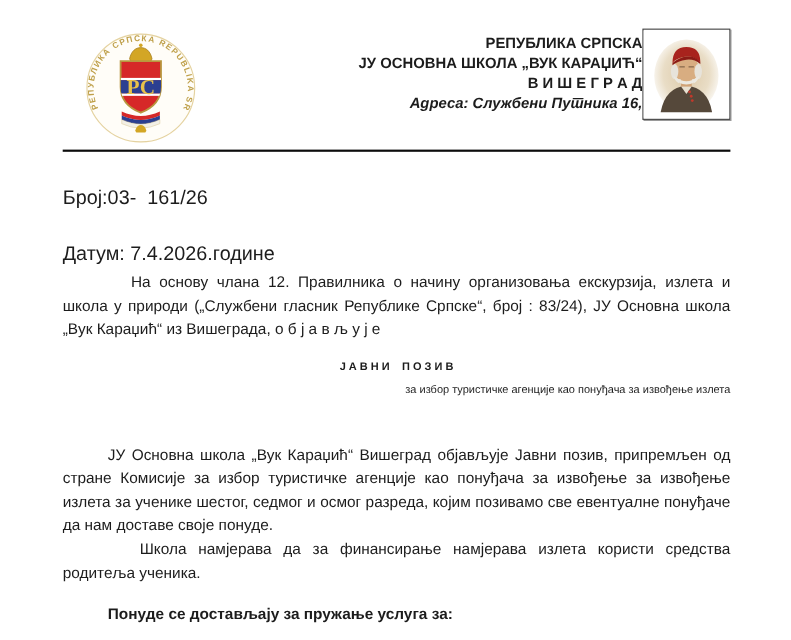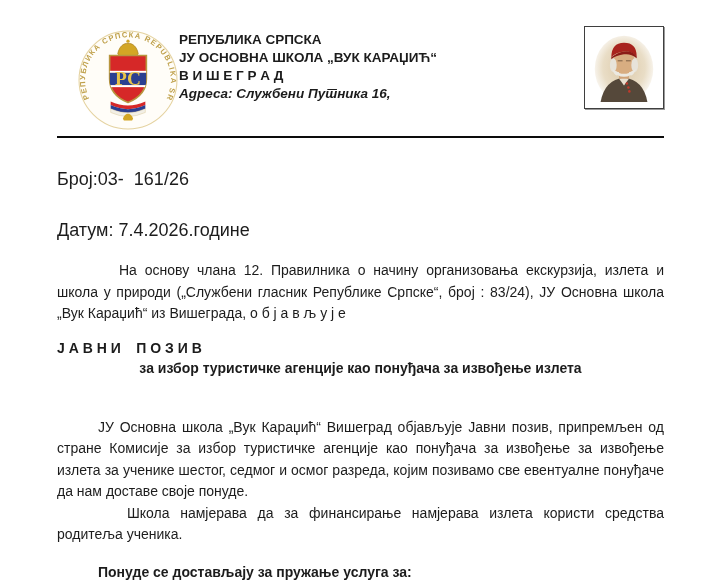--- a/index.html
+++ b/index.html
@@ -16,38 +16,38 @@
   }
   
   .letterhead { display: flex; align-items: flex-start; }
   .emblem-box { width: 102px; height: 102px; margin-left: 20px; margin-top: 5px; flex: 0 0 auto; }
   .portrait-box {
     width: 80px; height: 83px; flex: 0 0 auto; margin-top: 2px;
     background: #ffffff;
     border: 1px solid #3f3f3f;
     box-shadow: 1px 1px 0 #9a9a9a;
   }
-  .head-text { flex: 1 1 auto; text-align: left; padding-top: 7px; }
+  .head-text { flex: 1 1 auto; text-align: right; padding-top: 7px; }
   .h-line  { font-size: 13.5px; line-height: 18px; font-weight: 700; white-space: pre-wrap; }
   .h-ital  { font-style: italic; }
   .email-link { font-weight: 700; font-style: italic; text-decoration: underline; }
   
   .header-divider { border: 0; border-top: 2.5px solid #0c0c0c; margin-top: 5px; }
   
   .meta { margin-top: 3px; }
   .meta-line { font-size: 18px; line-height: 18.5px; white-space: pre-wrap; margin-top: 32px; }
   
   .para {
     font-size: 14px;
     line-height: 21.5px;
     text-align: justify;
   }
-  .intro-para   { margin-top: 21px; text-indent: 62px; }
-  .doc-title    { margin-top: 13px; font-weight: 700; font-size: 14px; line-height: 20px; white-space: pre-wrap; }
-  .doc-subtitle { text-align: center; font-weight: 700; font-size: 14px; line-height: 21px; white-space: pre-wrap; }
+  .intro-para   { margin-top: 7px; text-indent: 62px; }
+  .doc-title    { margin-top: 13px; text-align: center; font-weight: 700; font-size: 10px; line-height: 20px; white-space: pre-wrap; }
+  .doc-subtitle { text-align: right; font-weight: 400; font-size: 10px; line-height: 21px; white-space: pre-wrap; }
   .body-1 { margin-top: 38px; text-indent: 41px; }
   .body-2 { text-indent: 70px; }
   .body-3 { text-indent: 80px; }
   .offers-heading {
     margin-top: 16px;
     margin-left: 41px;
     font-weight: 700;
     font-size: 14px;
     line-height: 21.5px;
   }

